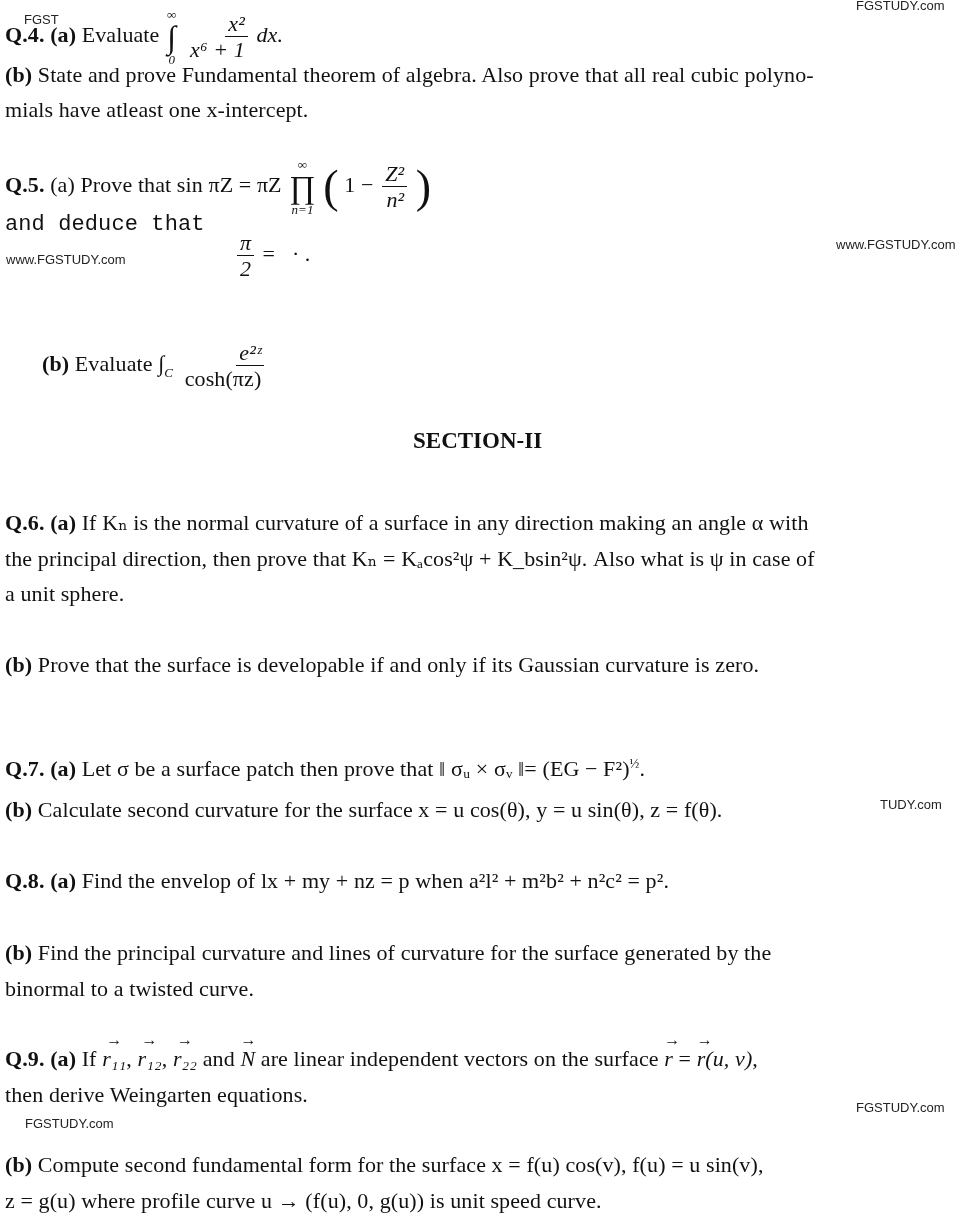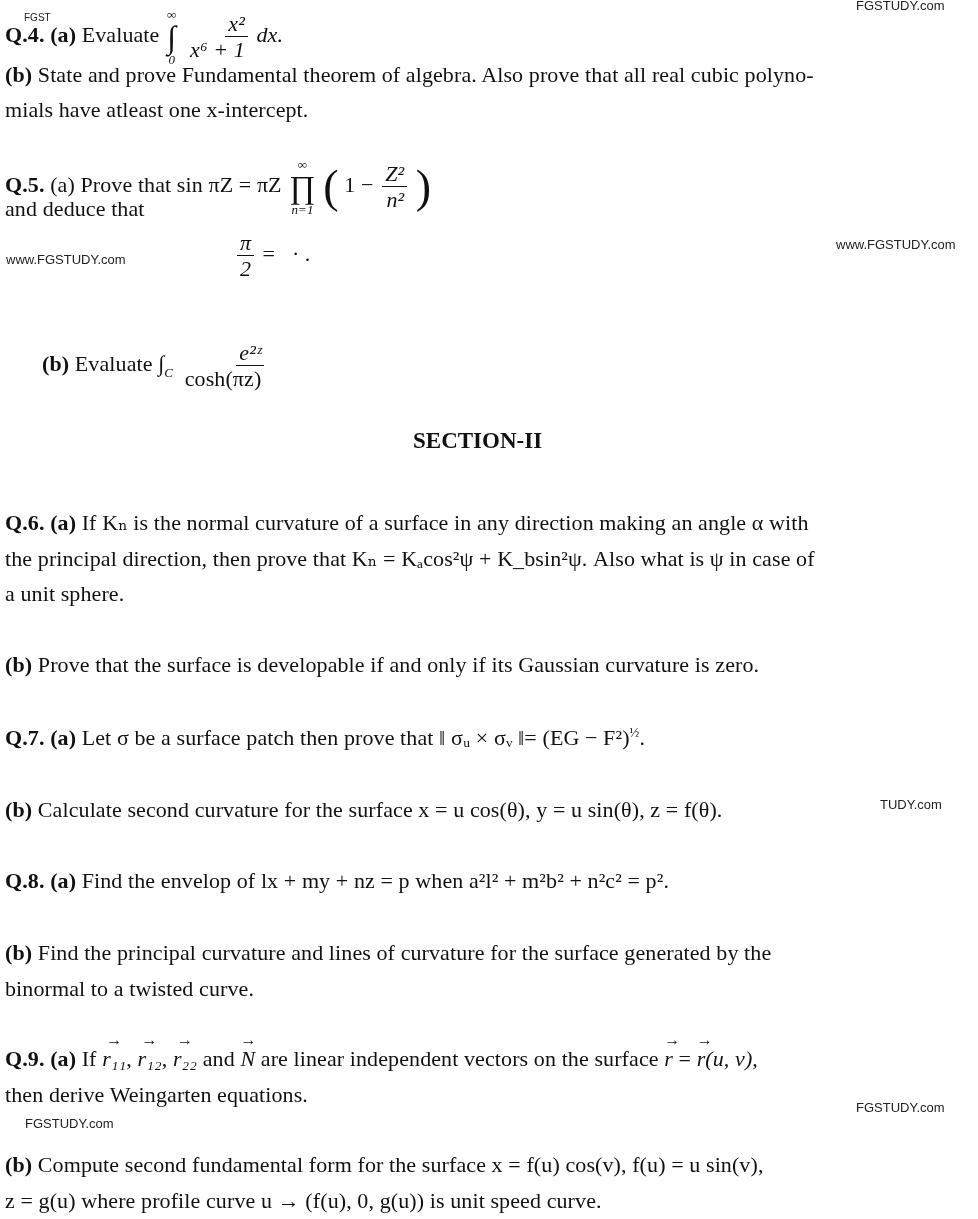--- a/index.html
+++ b/index.html
@@ -22,21 +22,21 @@
   .paren { font-size: 46px; font-weight: 200; vertical-align: middle; line-height: 1; }
   sup, sub { font-size: 13px; }
   .vec { display: inline-block; position: relative; font-style: italic; }
   .vec::before { content: "\2192"; position: absolute; top: -15px; left: 0; right: 0; text-align: center; font-style: normal; font-size: 16px; }
   .section { font-family: "Liberation Serif", "DejaVu Serif", serif; font-weight: bold; font-size: 23px; }
 </style>
 </head>
 <body>
 
 <div class="abs wm" style="left:856px; top:-2px;">FGSTUDY.com</div>
-<div class="abs wm" style="left:24px; top:12px; font-size:10px;">FGST</div>
+<div class="abs wm" style="left:24px; top:12px; font-size:13px;">FGST</div>
 
 <div class="line" style="top:8px;">
   <span class="b">Q.4.</span>
   <span class="b">(a)</span>
   <span>Evaluate</span>
   <span class="bigop">
     <span class="lim">∞</span>
     <span class="sym">∫</span>
     <span class="lim">0</span>
   </span>
@@ -62,21 +62,21 @@
     <span class="lim">n=1</span>
   </span>
   <span class="paren">(</span>
   <span>1 −</span>
   <span class="frac i">
     <span class="num">Z²</span>
     <span class="den">n²</span>
   </span>
   <span class="paren">)</span>
 </div>
-<div class="line" style="top:196px;">and deduce that</div>
+<div class="line" style="top:212px;font-family:Liberation Mono, monospace;">and deduce that</div>
 <div class="abs wm" style="left:6px; top:252px;">www.FGSTUDY.com</div>
 <div class="abs wm" style="left:836px; top:237px;">www.FGSTUDY.com</div>
 <div class="abs" style="left:234px; top:230px; font-family:'Liberation Serif', serif; font-size:22px;">
   <span class="frac i">
     <span class="num">π</span>
     <span class="den">2</span>
   </span>
   <span>=</span>
   <span class="frac">
   </span>
@@ -100,21 +100,21 @@
   <span class="b">(a)</span>
   <span>If Kₙ is the normal curvature of a surface in any direction making an angle α with</span>
 </div>
 <div class="line" style="top:546px;">the principal direction, then prove that Kₙ = Kₐcos²ψ + K_bsin²ψ. Also what is ψ in case of</div>
 <div class="line" style="top:581px;">a unit sphere.</div>
 <div class="line" style="top:652px;">
   <span class="b">(b)</span>
   <span>Prove that the surface is developable if and only if its Gaussian curvature is zero.</span>
 </div>
 
-<div class="line" style="top:725px;">
+<div class="line" style="top:756px;">
   <span class="b">Q.7.</span>
   <span class="b">(a)</span>
   <span>Let σ be a surface patch then prove that ‖ σᵤ × σᵥ ‖= (EG − F²)</span><sup>½</sup><span>.</span>
 </div>
 <div class="line" style="top:797px;">
   <span class="b">(b)</span>
   <span>Calculate second curvature for the surface x = u cos(θ), y = u sin(θ), z = f(θ).</span>
 </div>
 <div class="abs wm" style="left:880px; top:797px;">TUDY.com</div>
 

